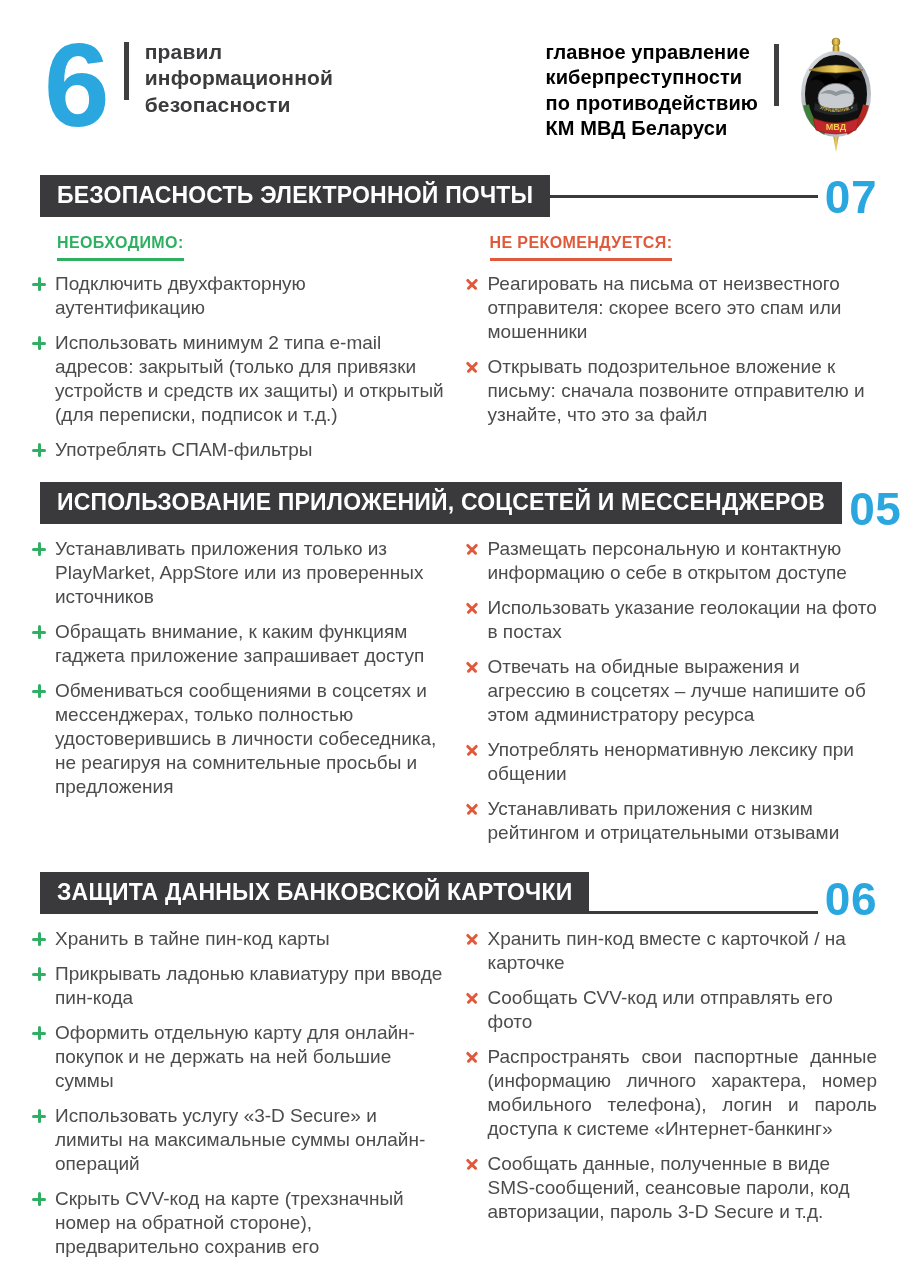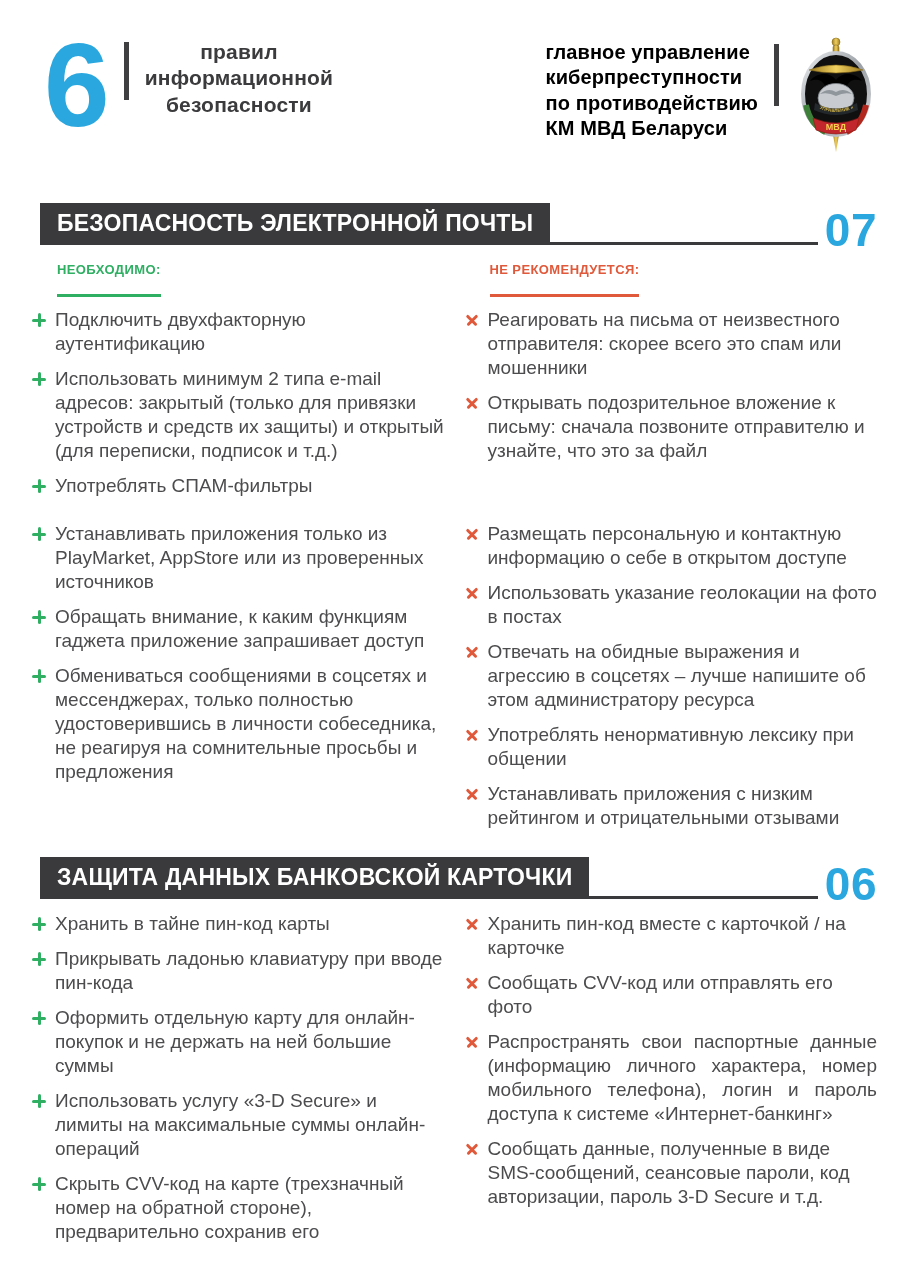--- a/index.html
+++ b/index.html
@@ -11,42 +11,42 @@
   }
   .page { width:917px; height:1280px; background:#fff; }
 
   
   .topbar { display:flex; justify-content:space-between; align-items:flex-start;
             padding:26px 38px 0 44px; height:158px; }
   .brand { display:flex; }
   .big-num { font-size:118px; line-height:1.0; font-weight:700; color:#2aa7df; letter-spacing:-4px; }
   .vrule { width:5px; background:#3f3f41; flex:none; }
   .brand .vrule { height:58px; margin:16px 16px 0 18px; }
-  .tagline { font-size:21px; font-weight:700; color:#3b3b3d; line-height:1.26; margin-top:13px; letter-spacing:0.2px;text-align:center; }
+  .tagline { font-size:21px; font-weight:700; color:#3b3b3d; line-height:1.26; margin-top:13px; letter-spacing:0.2px; }
   .org { display:flex; margin-top:14px; }
   .org-text { font-size:20px; font-weight:700; color:#000000; line-height:1.27; letter-spacing:0.1px; }
   .org .vrule { height:62px; margin:4px 14px 0 16px; }
   .emblem { margin-top:-4px; }
 
   
   .sec { margin:0 40px; }
   .sec-head { position:relative; display:flex; align-items:flex-end; }
   .sec-bar { background:#3a3a3c; color:#ffffff; font-weight:700; font-size:23px;
              letter-spacing:0.2px; padding:7px 17px 8px; white-space:nowrap; z-index:1; }
   .sec-line { flex:1; height:3px; background:#3a3a3c; margin-bottom:0; }
   .sec-num { color:#2aa7df; font-weight:700; font-size:46px; line-height:0.76;
              margin-left:7px; margin-bottom:-3px; letter-spacing:0.5px; }
-  .mt-s04 { margin-top:45px; }
+  .mt-s04 { margin-top:17px;align-items:center; }
   .mt-s05 { margin-top:9px; }
   .mt-s06 { margin-top:16px;align-items:flex-end; }
 
   
   .labels { display:grid; grid-template-columns:1fr 1fr; column-gap:28px; margin-top:17px; }
-  .lbl { justify-self:start; margin-left:17px; font-size:13px; font-weight:700;
-         letter-spacing:0.4px; padding-bottom:17px; border-bottom:3px solid currentColor; }
+  .lbl { justify-self:start; margin-left:17px; font-size:16px; font-weight:700;
+         letter-spacing:0.4px; padding-bottom:6px; border-bottom:3px solid currentColor; }
   .lbl.do { color:#2eaf62; }
   .lbl.dont { color:#e0593a; }
 
   
   .cols { display:grid; grid-template-columns:1fr 1fr; column-gap:28px; margin-top:13px; }
   .cols.after-labels { margin-top:11px; }
   .col { align-content:start; margin-left:-8px; }
   .item { display:flex; gap:9px; margin-bottom:11px; }
   .mk { position:relative; width:14px; height:14px; flex:none; margin-top:5px; }
   .mk::before,.mk::after { content:""; position:absolute; background:#2eaf62; border-radius:2px; }
@@ -146,20 +146,25 @@
           </div>
         <div class="item">
             <span class="mk cross"></span>
             <span class="txt">Открывать подозрительное вложение к письму: сначала позвоните отправителю и узнайте, что это за файл</span>
           </div>
       </div>
     </div>
   </section>
 
   <section class="sec">
+    <div class="sec-head mt-s05">
+      <div class="sec-bar">ИСПОЛЬЗОВАНИЕ ПРИЛОЖЕНИЙ, СОЦСЕТЕЙ И МЕССЕНДЖЕРОВ</div>
+      <div class="sec-line"></div>
+      <div class="sec-num">05</div>
+    </div>
     <div class="cols">
       <div class="col">
         <div class="item">
             <span class="mk"></span>
             <span class="txt">Устанавливать приложения только из PlayMarket, AppStore или из проверенных источников</span>
           </div>
         <div class="item">
             <span class="mk"></span>
             <span class="txt">Обращать внимание, к каким функциям гаджета приложение запрашивает доступ</span>
           </div>

